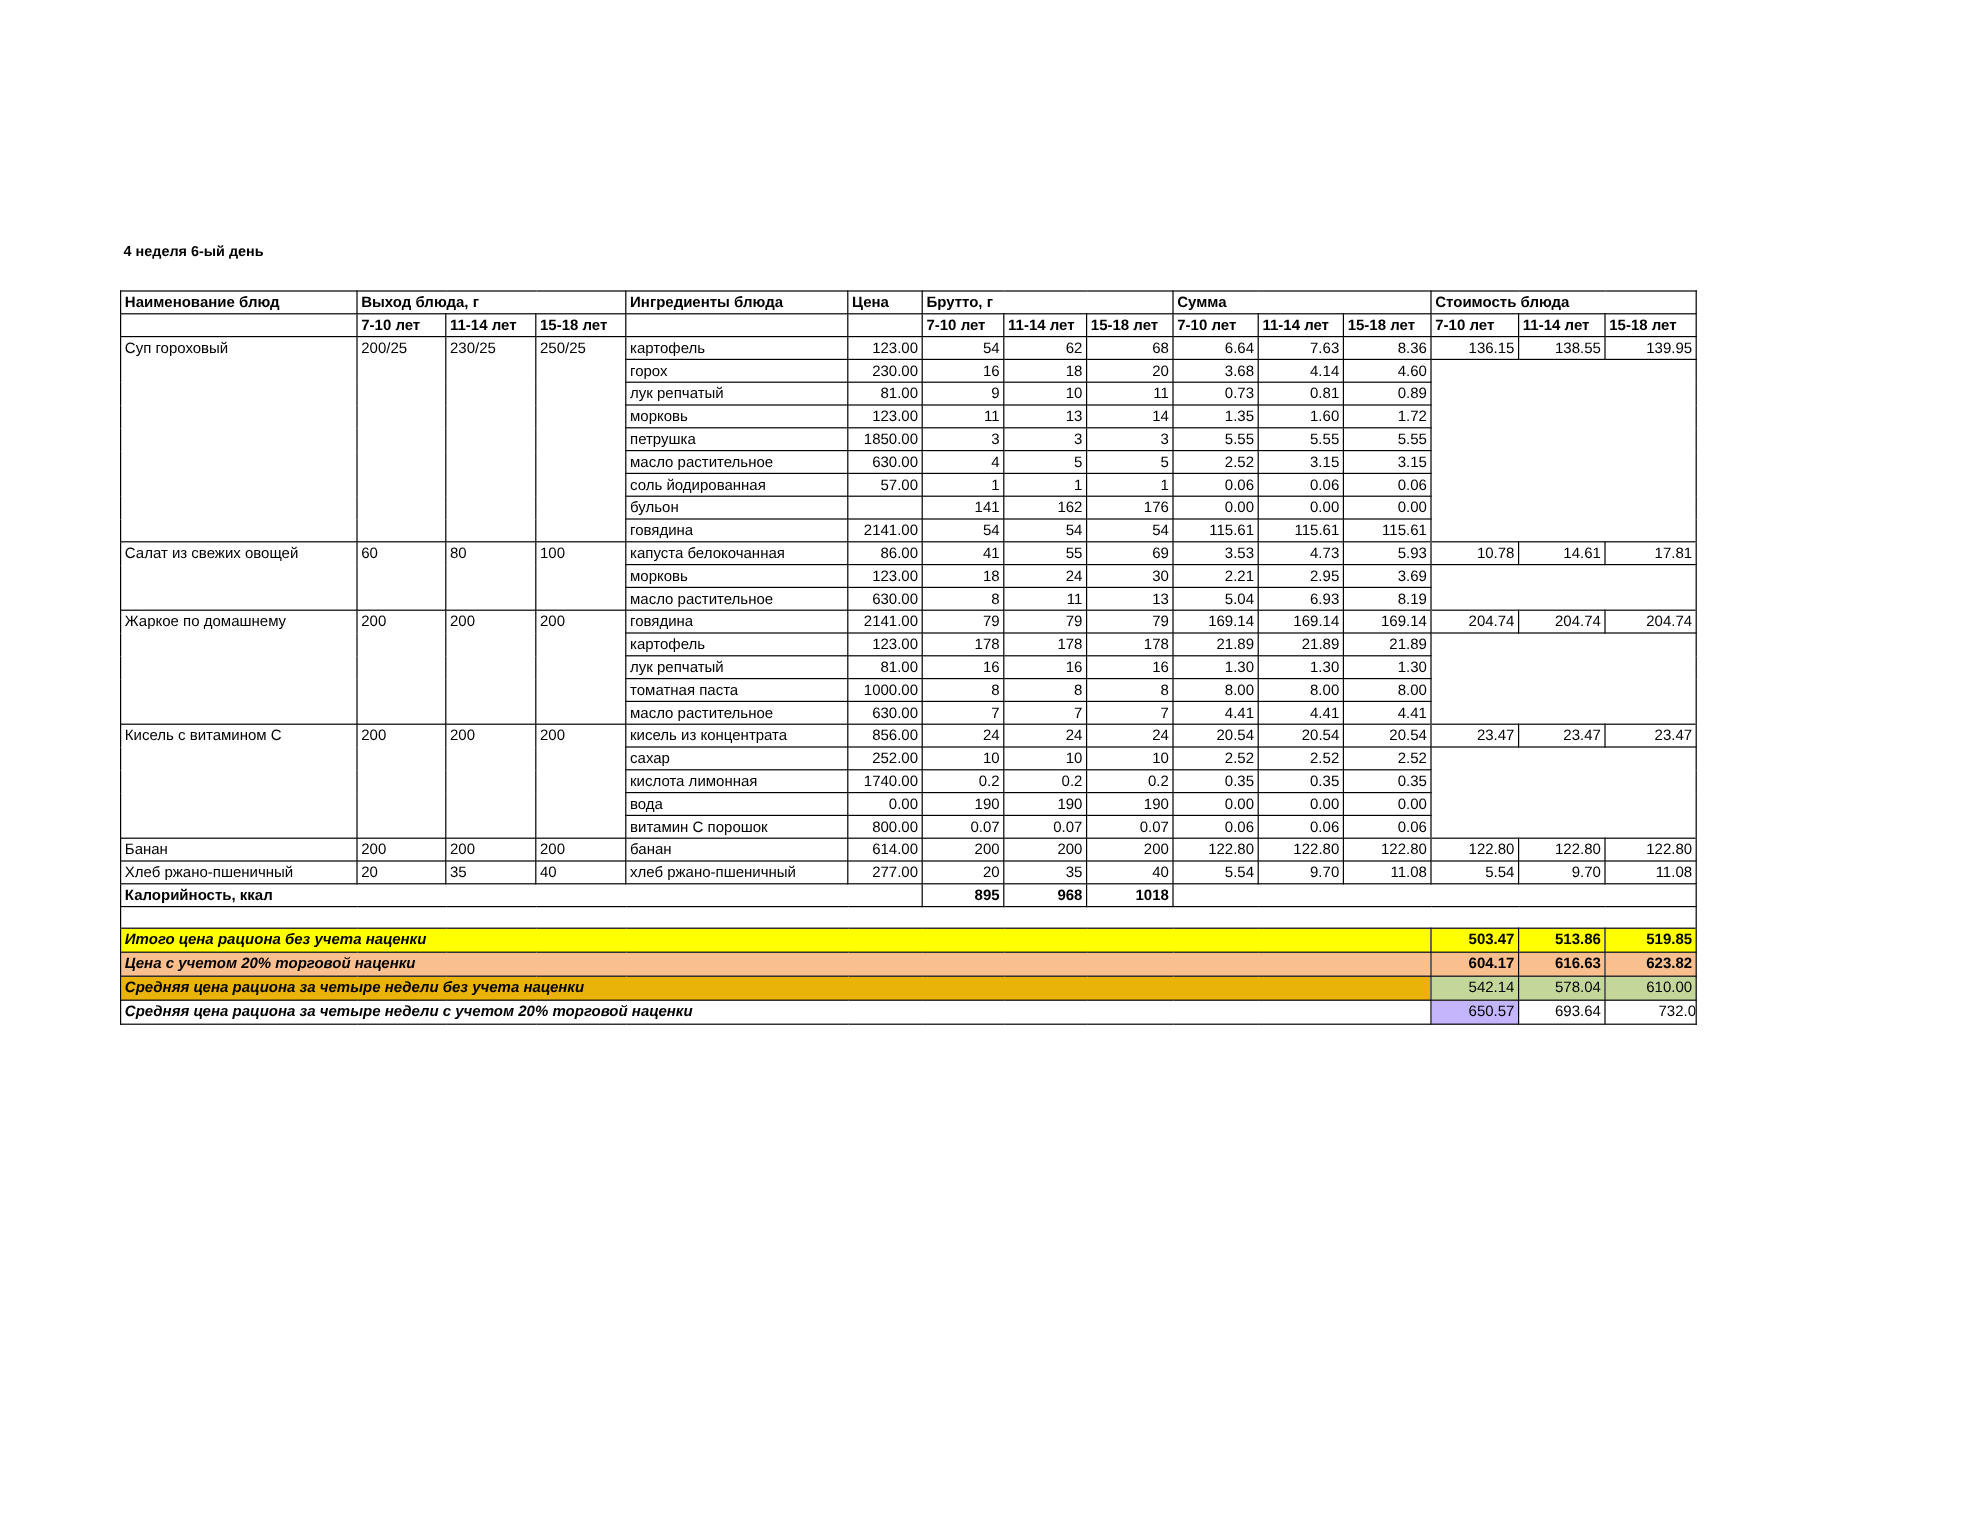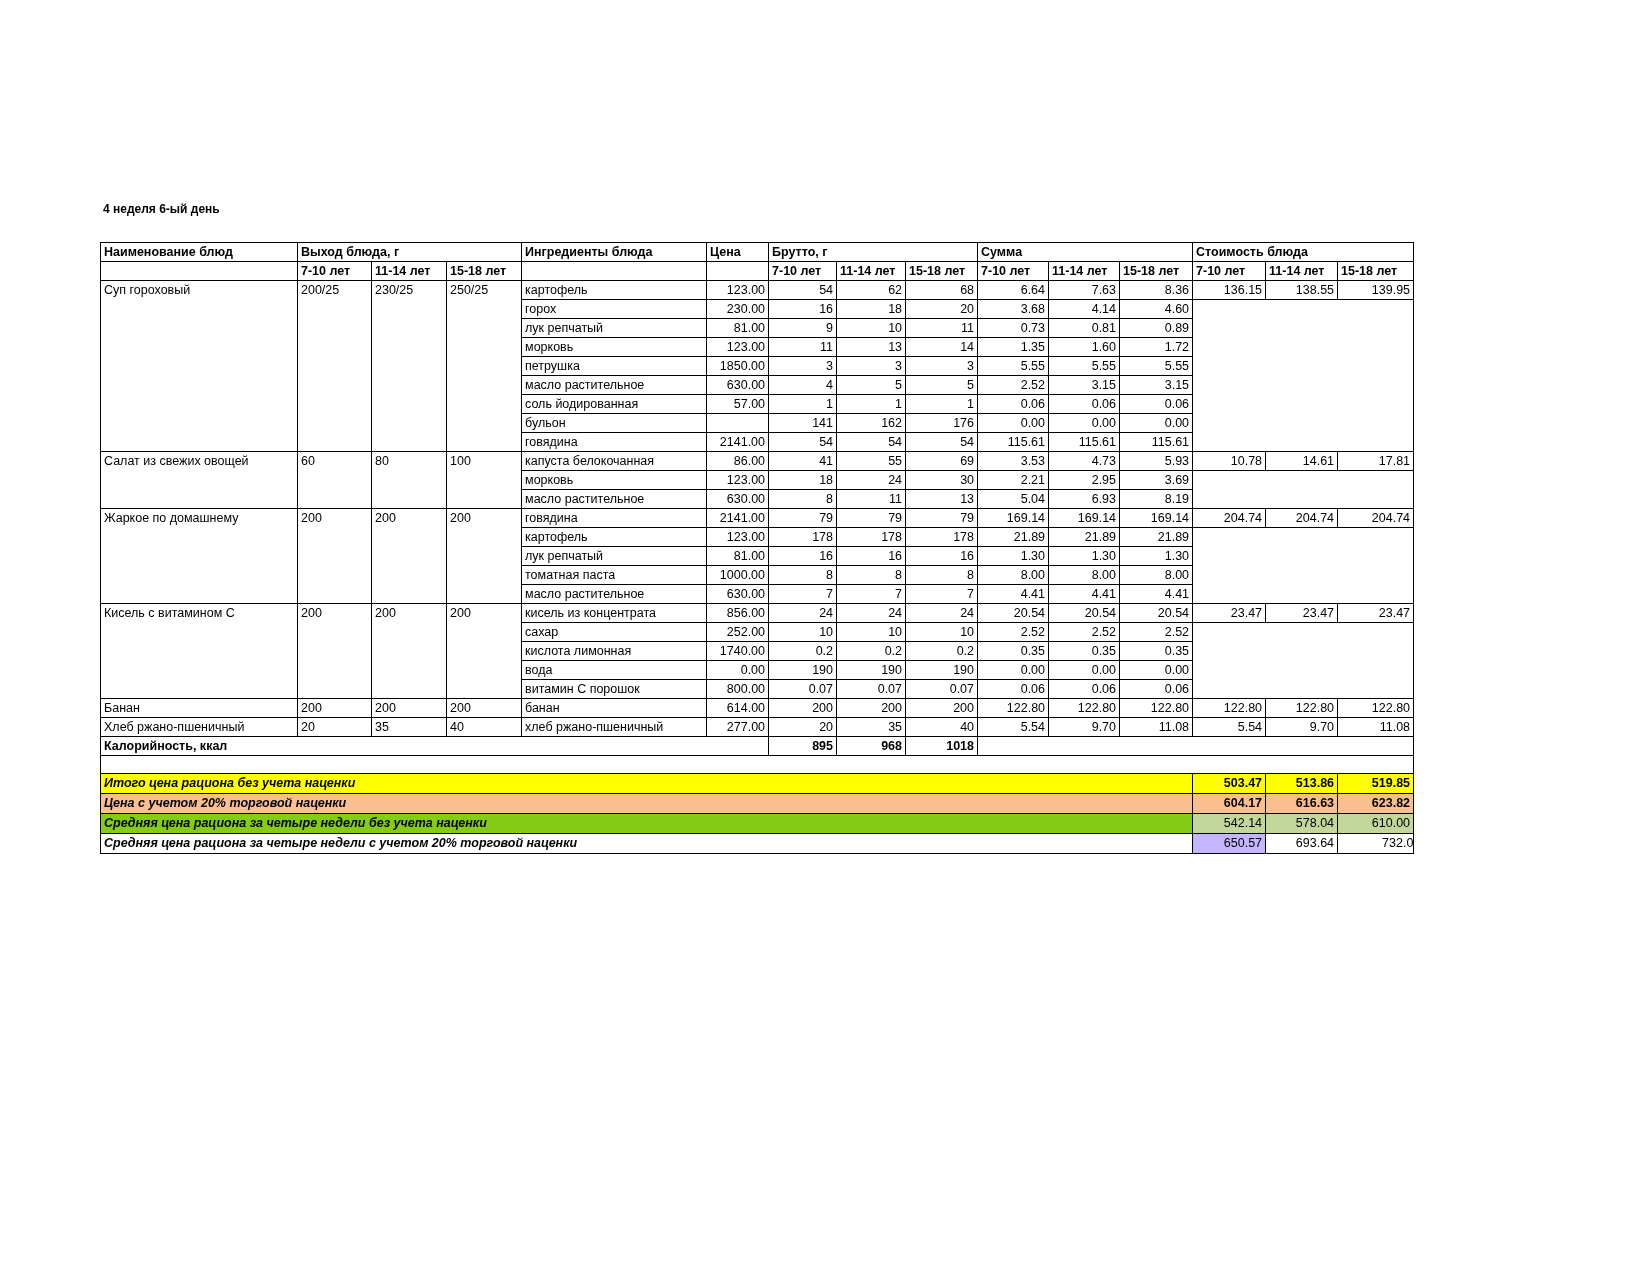--- a/index.html
+++ b/index.html
@@ -374,21 +374,21 @@
           <td class="num b" style="background: rgb(255, 255, 0);">513.86</td>
           <td class="num b" style="background: rgb(255, 255, 0);">519.85</td>
         </tr>
         <tr class="summary-row">
           <td class="bi" colspan="12" style="background: rgb(250, 191, 143);">Цена с учетом 20% торговой наценки</td>
           <td class="num b" style="background: rgb(250, 191, 143);">604.17</td>
           <td class="num b" style="background: rgb(250, 191, 143);">616.63</td>
           <td class="num b" style="background: rgb(250, 191, 143);">623.82</td>
         </tr>
         <tr class="summary-row">
-          <td class="bi" colspan="12" style="background: #84cc16;">Средняя цена рациона за четыре недели без учета наценки</td>
+          <td class="bi" colspan="12" style="background: #eab308;">Средняя цена рациона за четыре недели без учета наценки</td>
           <td class="num" style="background: rgb(196, 215, 155);">542.14</td>
           <td class="num" style="background: rgb(196, 215, 155);">578.04</td>
           <td class="num" style="background: rgb(196, 215, 155);">610.00</td>
         </tr>
         <tr class="summary-row">
           <td class="bi" colspan="12" style="background: rgb(255, 255, 255);">Средняя цена рациона за четыре недели с учетом 20% торговой наценки</td>
           <td class="num" style="background: #c4b5fd;">650.57</td>
           <td class="num" style="background: rgb(255, 255, 255);">693.64</td>
           <td class="num" style="background: rgb(255, 255, 255); padding-left: 44px;">732.00</td>
         </tr>

